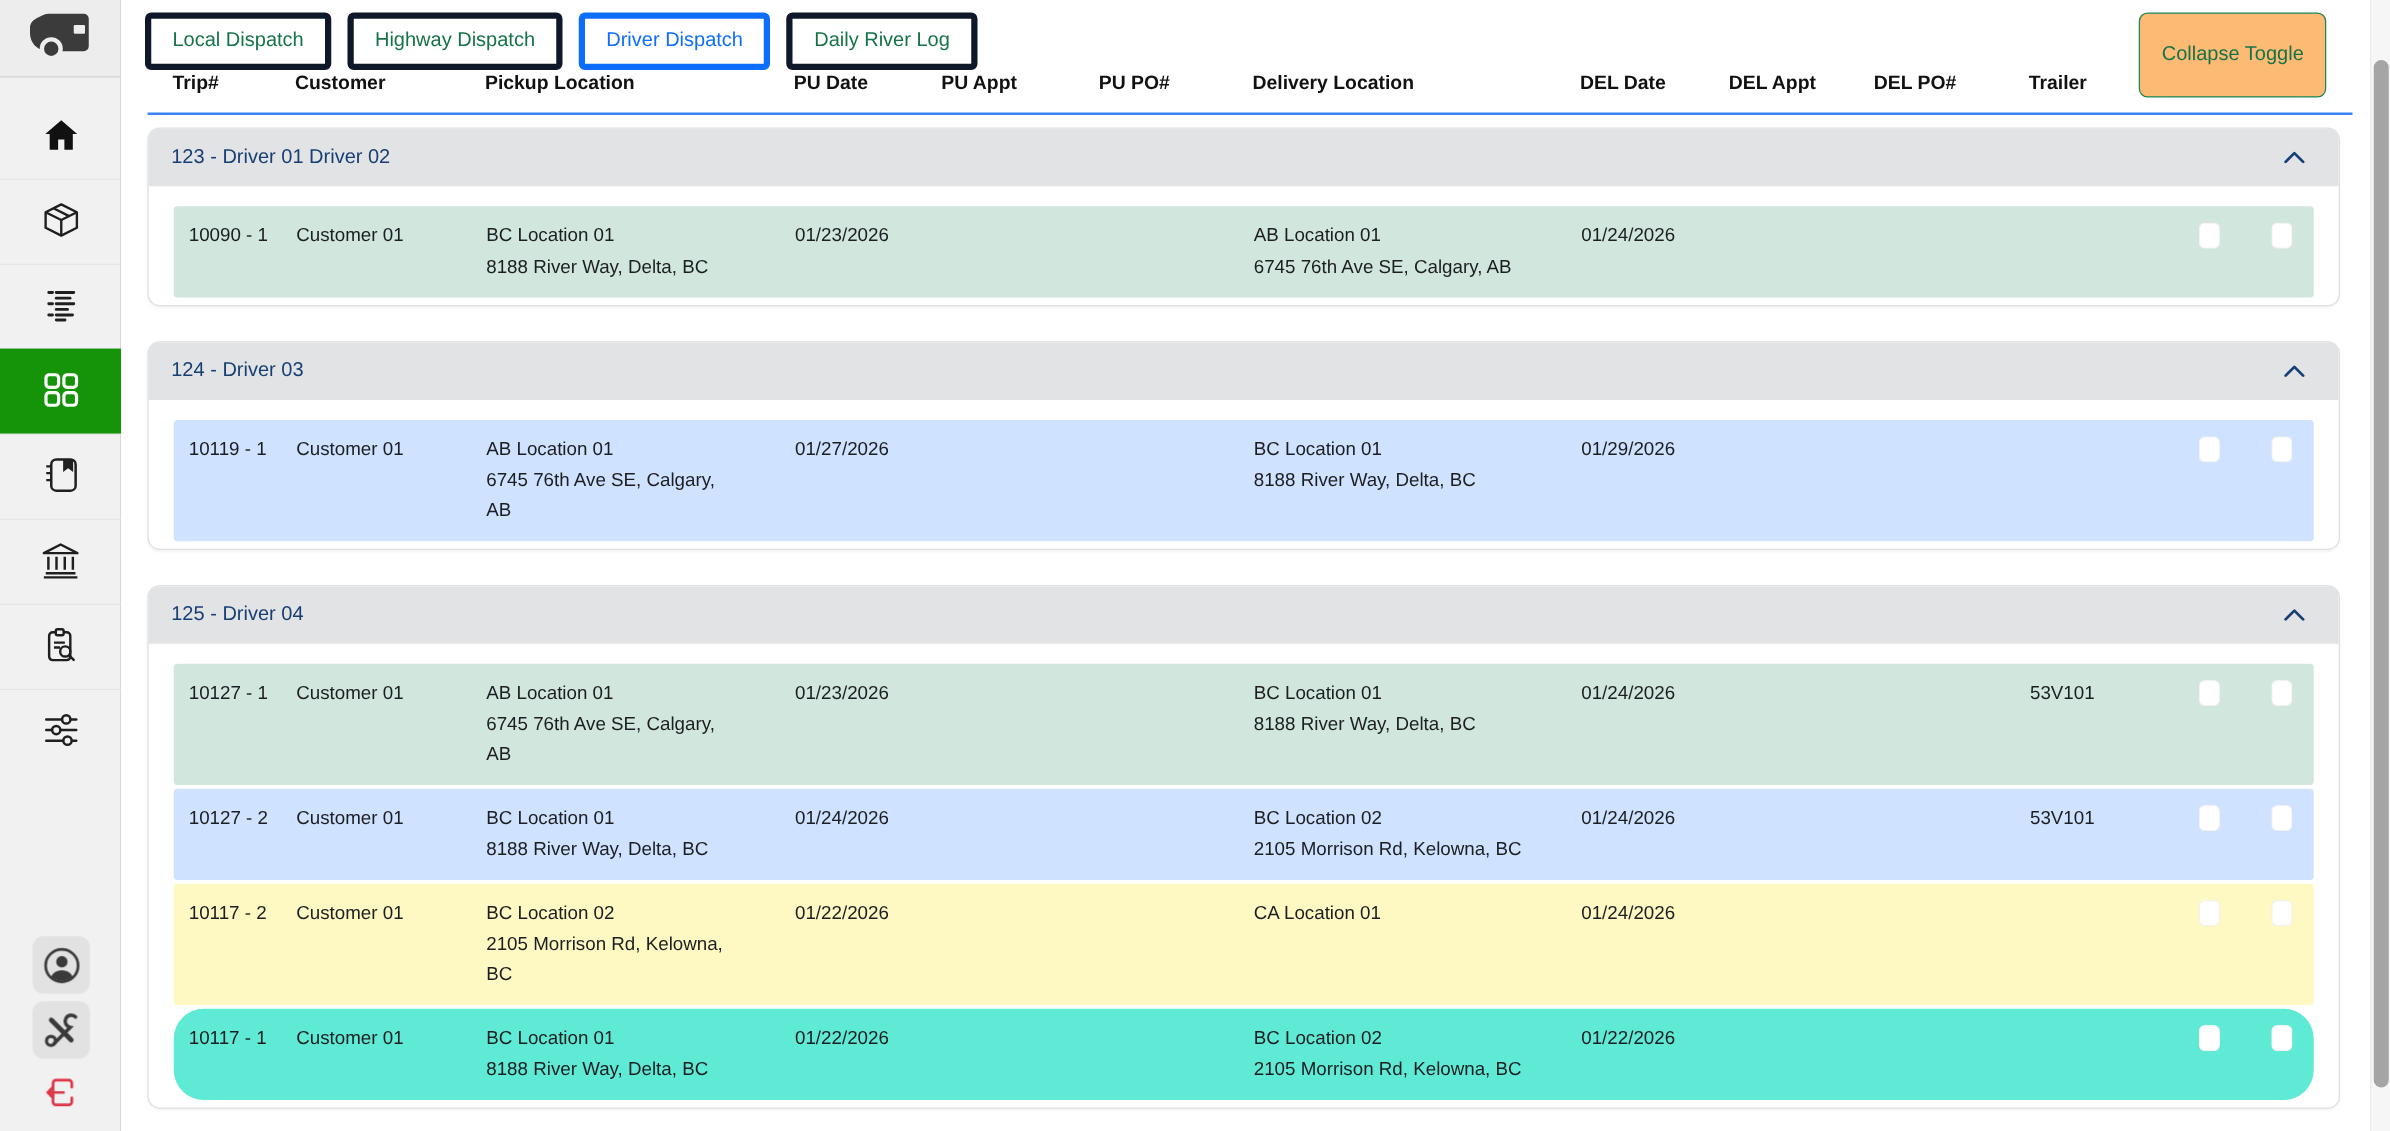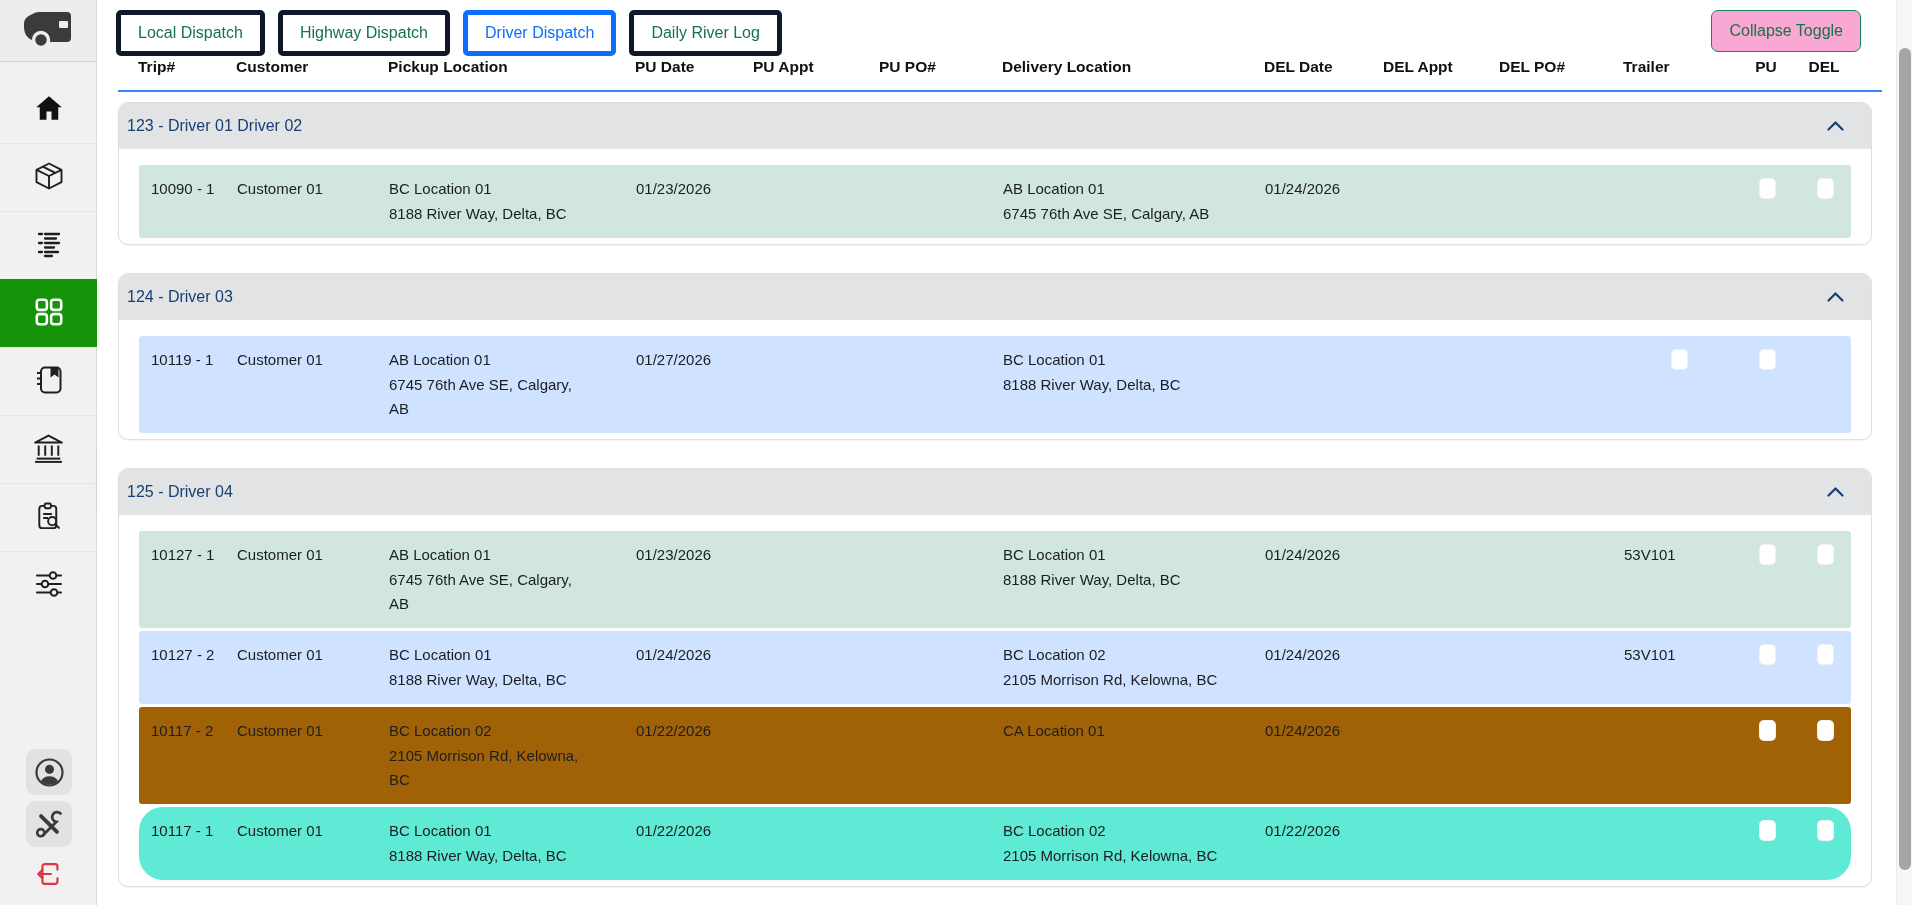--- a/index.html
+++ b/index.html
@@ -29,36 +29,36 @@
     display:flex; align-items:center; justify-content:center; padding-right:4px; }
 
   
   .main { position:absolute; left:97px; top:0; width:1799px; height:905px; background:#fff; }
 
   .tabbar { position:relative; padding:10px 0 0 19px; height:56px; }
   .tab { display:inline-block; margin-right:13px; padding:9px 17px; font-size:16px;
     background:#fff; border:5px solid #0f172a; color:#157347; border-radius:5px; cursor:pointer;
     font-family:"Liberation Sans", sans-serif; }
   .tab.active { border-color:#0d6efd; color:#0d6efd; }
-  .btn-collapse { position:absolute; top:10px; right:35px; padding:11px 17px; font-size:16px;
-    background:#f9a8d4; border:1px solid #198754; color:#157347; border-radius:7px; cursor:pointer;
+  .btn-collapse { position:absolute; top:10px; right:35px; padding:24px 17px; font-size:16px;
+    background:#fdba74; border:1px solid #198754; color:#157347; border-radius:7px; cursor:pointer;
     font-family:"Liberation Sans", sans-serif; }
 
   .grid13 { display:grid;
     grid-template-columns:98px 152px 247px 118px 126px 123px 262px 119px 116px 124px 110px 66px 50px; }
 
   .col-header-wrap { margin:2px 14px 0 21px; border-bottom:2px solid #3b82f6; padding:0 0 14px 20px; }
   .col-cell { font-size:15.5px; font-weight:bold; color:#111; white-space:nowrap; }
   .col-cell.center { text-align:center; }
 
   .groups { margin:10px 24px 0 21px; }
   .card { width:1754px; background:#fff; border:1px solid #dddfe2; border-radius:10px;
     box-shadow:0 1px 2px rgba(0,0,0,.05); margin-bottom:28px; overflow:hidden; }
   .group-header { height:46px; background:#e2e3e5; display:flex; align-items:center;
-    justify-content:space-between; padding:0 26px 0 8px; cursor:pointer; }
+    justify-content:space-between; padding:0 26px 0 18px; cursor:pointer; }
   .group-title { font-size:16px; color:#173f74; }
   .chev { display:flex; align-items:center; }
   .rows-wrap { padding:16px 20px 6px; }
 
   .data-row { border-radius:3px; min-height:70px; padding:12px 0; align-content:start; }
   .data-row + .data-row { margin-top:3px; }
   .cell { font-size:15px; line-height:24px; color:#1c1e21; padding-right:14px; }
   .c-trip { padding-left:12px; }
   .c-pickup, .c-delivery { padding-right:42px; }
   .loc-addr { margin-top:1px; }
@@ -269,20 +269,21 @@
       <div class="loc-name">AB Location 01</div>
       <div class="loc-addr">6745 76th Ave SE, Calgary, AB</div>
     </div>
     <div class="cell">01/27/2026</div>
     <div class="cell"></div>
     <div class="cell"></div>
     <div class="cell c-delivery">
       <div class="loc-name">BC Location 01</div>
       <div class="loc-addr">8188 River Way, Delta, BC</div>
     </div>
+    <div class="cell">01/29/2026</div>
     <div class="cell"></div>
     <div class="cell"></div>
     <div class="cell"></div>
     <div class="cell c-check">
                 <span class="checkbox"></span>
               </div>
     <div class="cell c-check">
                 <span class="checkbox"></span>
               </div>
   </div>
@@ -341,21 +342,21 @@
     <div class="cell"></div>
     <div class="cell"></div>
     <div class="cell">53V101</div>
     <div class="cell c-check">
                 <span class="checkbox"></span>
               </div>
     <div class="cell c-check">
                 <span class="checkbox"></span>
               </div>
   </div>
-            <div class="data-row grid13" style="background: #a16207;">
+            <div class="data-row grid13" style="background: #fef9c3;">
     <div class="cell c-trip">10117 - 2</div>
     <div class="cell">Customer 01</div>
     <div class="cell c-pickup">
       <div class="loc-name">BC Location 02</div>
       <div class="loc-addr">2105 Morrison Rd, Kelowna, BC</div>
     </div>
     <div class="cell">01/22/2026</div>
     <div class="cell"></div>
     <div class="cell"></div>
     <div class="cell c-delivery">

